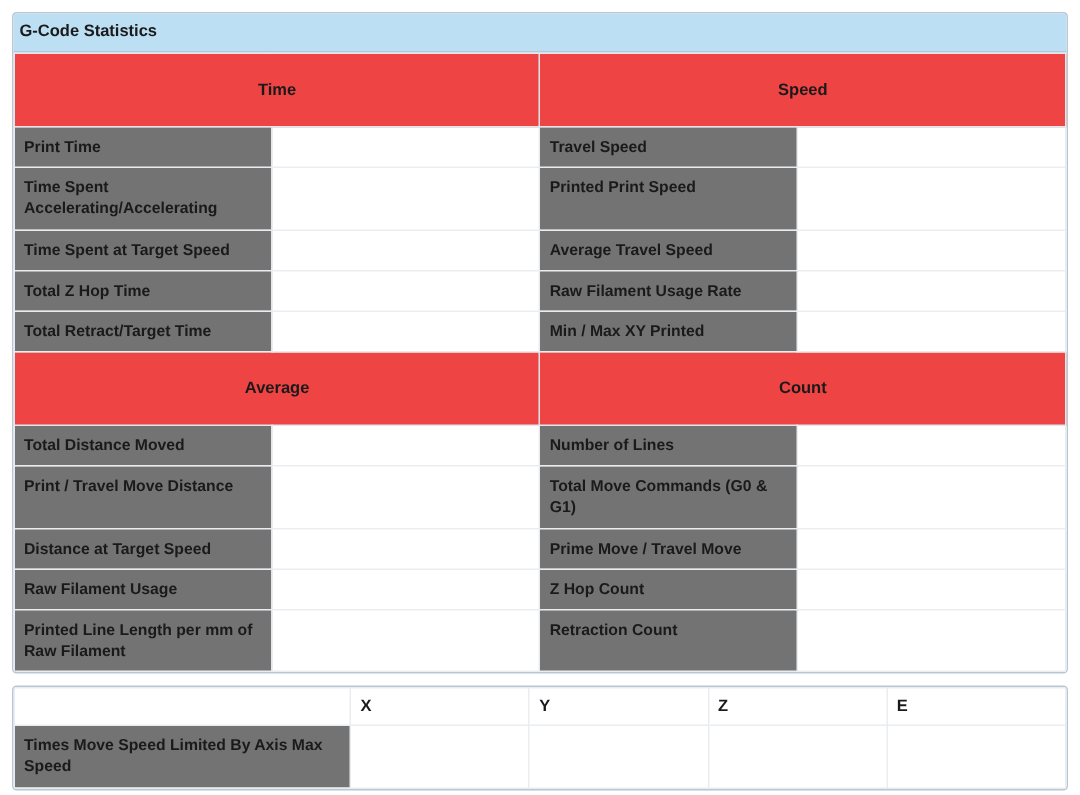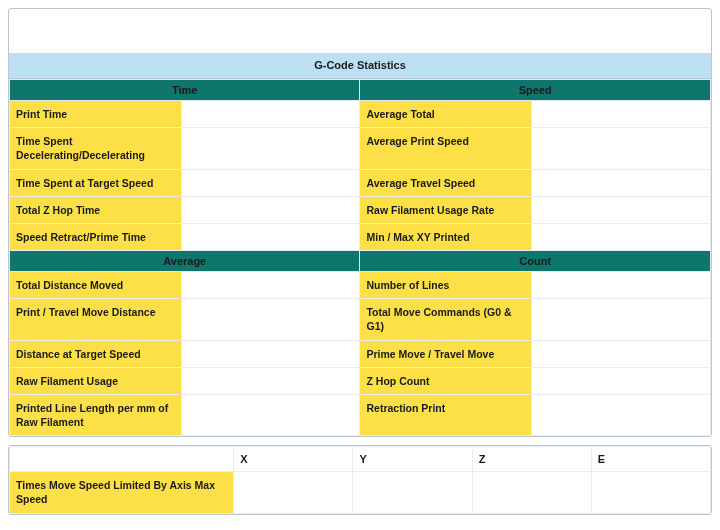--- a/index.html
+++ b/index.html
@@ -16,45 +16,44 @@
   }
   .panel {
     border: 1px solid #b9c6d3;
     border-radius: 3px;
     margin-top: 8px;
     overflow: hidden;
   }
   .panel-header {
     background: #bcdff4;
     color: #1a1a1a;
-    text-align: center;
+    text-align: left;
     font-weight: bold;
     font-size: 11px;
     padding: 6px 4px 7px 4px;
     border-bottom: 1px solid #b9c6d3;
-    margin-top: 44px;
   }
   table {
     width: 100%;
     border-collapse: collapse;
     table-layout: fixed;
   }
   th.section {
-    background: #0f766e;
+    background: #ef4444;
     font-weight: bold;
     font-size: 11px;
     text-align: center;
-    padding: 4px 4px;
+    padding: 18px 4px;
     border: 1px solid #e2e8ee;
   }
   td.label {
     font-weight: bold;
     padding: 6px 6px;
     border: 1px solid #e9edf1;
-    background: #fde047;
+    background: #737373;
     vertical-align: top;
     line-height: 1.35;
   }
   td.value {
     padding: 6px 6px;
     border: 1px solid #e9edf1;
     background: #ffffff;
   }
   
   .stats col.c-lbl { width: 24.5%; }
@@ -98,43 +97,43 @@
 
       <tbody>
           <tr>
         <th class="section" colspan="2">Time</th>
         <th class="section" colspan="2">Speed</th>
       </tr>
 
       <tr>
         <td class="label">Print Time</td>
         <td class="value"></td>
-        <td class="label">Average Total</td>
-        <td class="value"></td>
-      </tr>
-      <tr>
-        <td class="label">Time Spent Decelerating/Decelerating</td>
-        <td class="value"></td>
-        <td class="label">Average Print Speed</td>
+        <td class="label">Travel Speed</td>
+        <td class="value"></td>
+      </tr>
+      <tr>
+        <td class="label">Time Spent Accelerating/Accelerating</td>
+        <td class="value"></td>
+        <td class="label">Printed Print Speed</td>
         <td class="value"></td>
       </tr>
       <tr>
         <td class="label">Time Spent at Target Speed</td>
         <td class="value"></td>
         <td class="label">Average Travel Speed</td>
         <td class="value"></td>
       </tr>
       <tr>
         <td class="label">Total Z Hop Time</td>
         <td class="value"></td>
         <td class="label">Raw Filament Usage Rate</td>
         <td class="value"></td>
       </tr>
       <tr>
-        <td class="label">Speed Retract/Prime Time</td>
+        <td class="label">Total Retract/Target Time</td>
         <td class="value"></td>
         <td class="label">Min / Max XY Printed</td>
         <td class="value"></td>
       </tr>
 
       <tr>
         <th class="section" colspan="2">Average</th>
         <th class="section" colspan="2">Count</th>
       </tr>
 
@@ -158,21 +157,21 @@
       </tr>
       <tr>
         <td class="label">Raw Filament Usage</td>
         <td class="value"></td>
         <td class="label">Z Hop Count</td>
         <td class="value"></td>
       </tr>
       <tr>
         <td class="label">Printed Line Length per mm of Raw Filament</td>
         <td class="value"></td>
-        <td class="label">Retraction Print</td>
+        <td class="label">Retraction Count</td>
         <td class="value"></td>
       </tr>
     </tbody>
       </table>
   </div>
 
   <div class="panel">
 
     <table class="axis">
       <colgroup>

